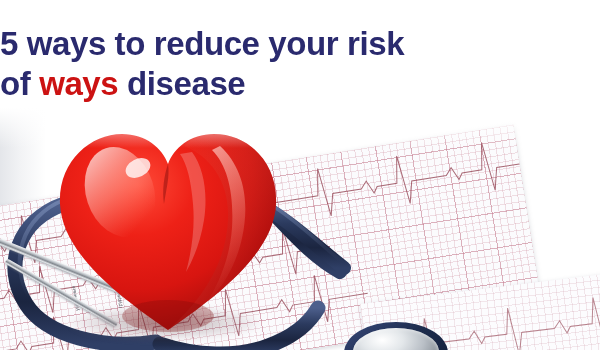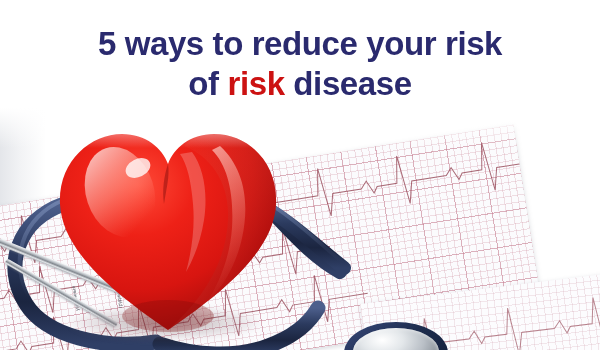--- a/index.html
+++ b/index.html
@@ -9,21 +9,21 @@
     font-family:"Liberation Sans", sans-serif;
   }
   #banner{
     position:relative;width:600px;height:350px;
     background:#ffffff;overflow:hidden;
   }
 
   
   #headline{
     position:absolute;left:0;top:24px;width:600px;
-    text-align:center;
+    text-align:left;
     font-size:33px;line-height:40px;
     font-weight:bold;
     letter-spacing:-0.4px;
     color:#2a2a6e;
     z-index:40;
     -webkit-font-smoothing:antialiased;
   }
   #headline .line{display:block;white-space:nowrap;}
   #headline .hl{color:#cc1212;}
 
@@ -162,21 +162,21 @@
     border-radius:50%;filter:blur(3px);z-index:24;
   }
 </style>
 </head>
 <body>
 
 <div id="banner">
 
   <div id="headline">
     <span class="line">5 ways to reduce your risk</span>
-    <span class="line"><span>of </span><span class="hl">risk</span><span> disease</span></span>
+    <span class="line"><span>of </span><span class="hl">ways</span><span> disease</span></span>
   </div>
 
   <div id="photo">
 
     <div class="edge-shade"></div>
 
     <div id="paper">
       <div class="grid"></div>
       <div class="grid-bold"></div>
       <svg viewBox="0 0 560 190" preserveAspectRatio="none">

